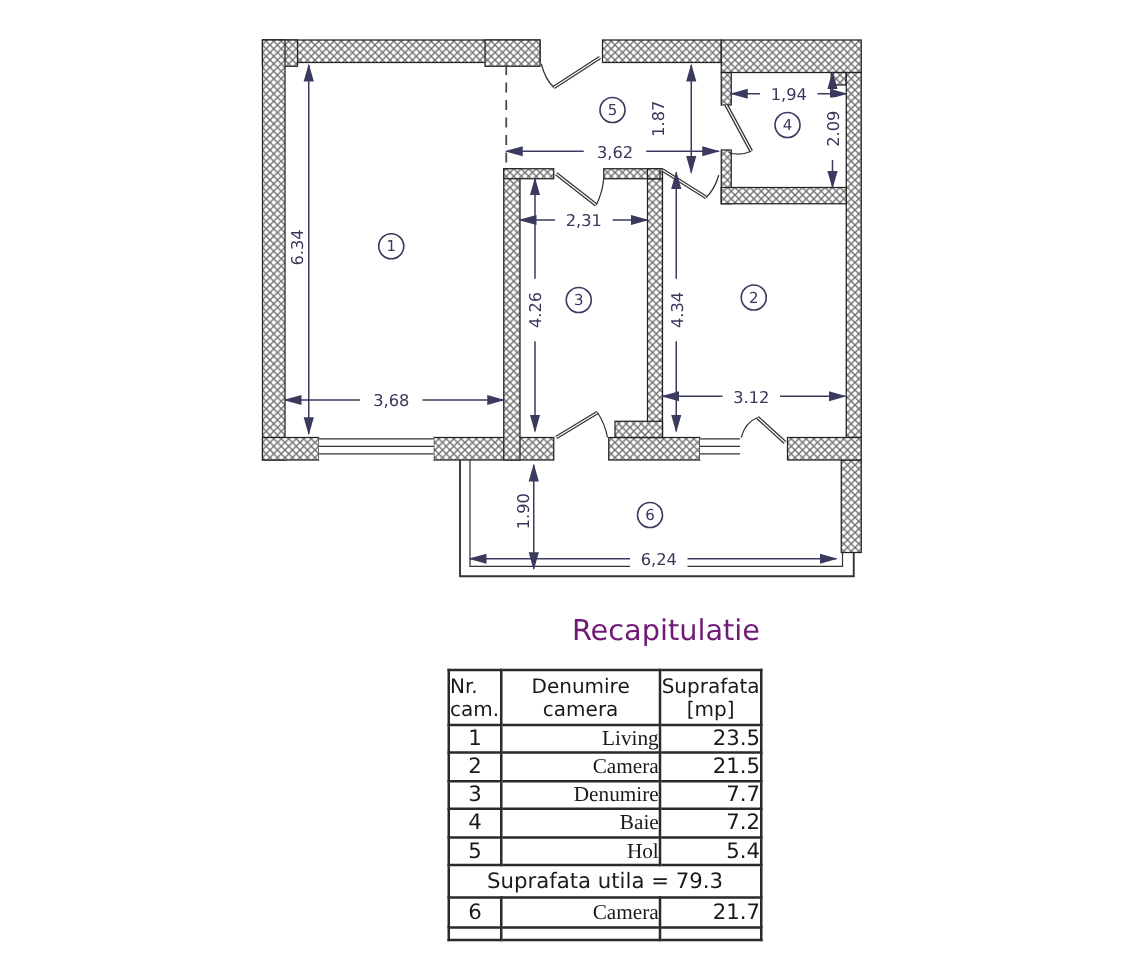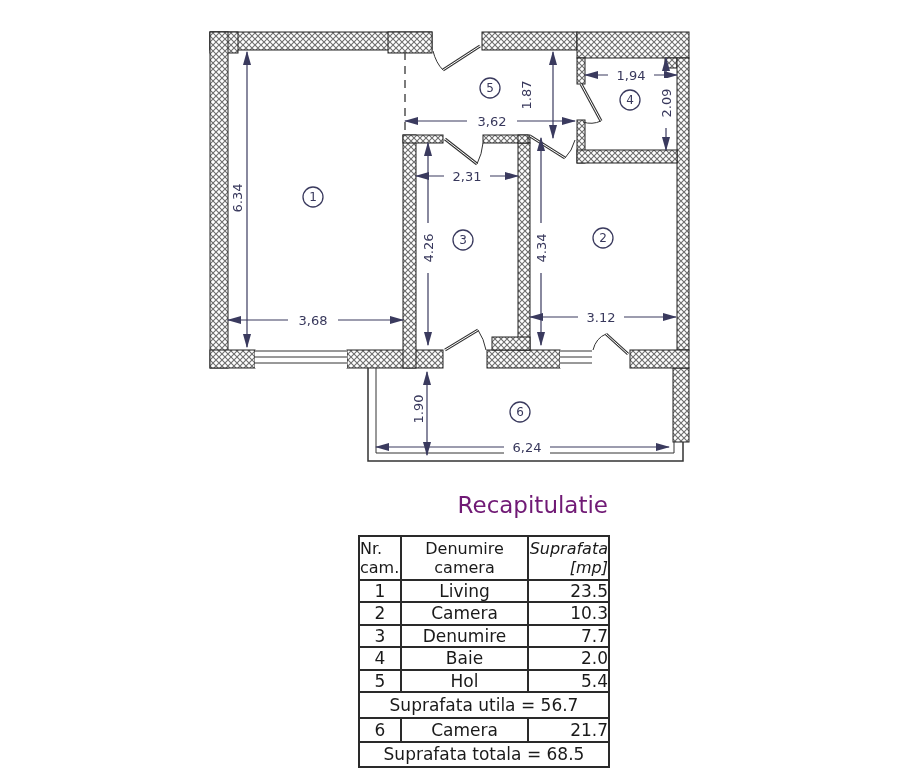--- a/index.html
+++ b/index.html
@@ -29,23 +29,23 @@
     position:absolute; left:358px; top:535px;
     border-collapse:collapse; table-layout:fixed; width:250px;
     font-size:17px; color:#1a1a1a; background:#ffffff;
   }
   table.recap td, table.recap th {
     border:2px solid #2a2a2a; font-weight:normal; padding:0;
     overflow:hidden; line-height:1.2;
   }
   th.h-nr { width:42px; text-align:left; padding-left:3px; white-space:pre-line; font-size:16px;}
   th.h-name { width:127px; text-align:center; white-space:pre-line; font-size:16px;}
-  th.h-area { width:81px; text-align:right; white-space:pre-line; font-size:16px;font-style:italic;}
+  th.h-area { width:81px; text-align:center; white-space:pre-line; font-size:16px;}
   td.c-nr { text-align:center; }
-  td.c-name { text-align:center; padding-left:13px; }
+  td.c-name { text-align:right; padding-left:13px;font-family:Liberation Serif, serif; }
   td.c-area { text-align:right; padding-left:13px; }
   td.c-merged { text-align:center; }
   tr.r-head { height:44px; }
   tr.r-data { height:22px; }
   tr.r-utila { height:26px; }
   tr.r-balcon { height:24px; }
   tr.r-totala { height:25px; }
   tr.r-cut { height:10px; }
 </style>
 </head>
@@ -234,48 +234,45 @@
 [mp]</th>
     </tr>
     <tr class="r-data">
       <td class="c-nr">1</td>
       <td class="c-name">Living</td>
       <td class="c-area">23.5</td>
     </tr>
     <tr class="r-data">
       <td class="c-nr">2</td>
       <td class="c-name">Camera</td>
-      <td class="c-area">10.3</td>
+      <td class="c-area">21.5</td>
     </tr>
     <tr class="r-data">
       <td class="c-nr">3</td>
       <td class="c-name">Denumire</td>
       <td class="c-area">7.7</td>
     </tr>
     <tr class="r-data">
       <td class="c-nr">4</td>
       <td class="c-name">Baie</td>
-      <td class="c-area">2.0</td>
+      <td class="c-area">7.2</td>
     </tr>
     <tr class="r-data">
       <td class="c-nr">5</td>
       <td class="c-name">Hol</td>
       <td class="c-area">5.4</td>
     </tr>
     <tr class="r-utila">
-      <td class="c-merged" colspan="3">Suprafata utila = 56.7</td>
+      <td class="c-merged" colspan="3">Suprafata utila = 79.3</td>
     </tr>
     <tr class="r-balcon">
       <td class="c-nr">6</td>
       <td class="c-name">Camera</td>
       <td class="c-area">21.7</td>
     </tr>
-    <tr class="r-totala">
-      <td class="c-merged" colspan="3">Suprafata totala = 68.5</td>
-    </tr>
     <tr class="r-cut">
       <td></td>
       <td></td>
       <td></td>
     </tr>
   </tbody>
     </table>
 
 </div>
 

